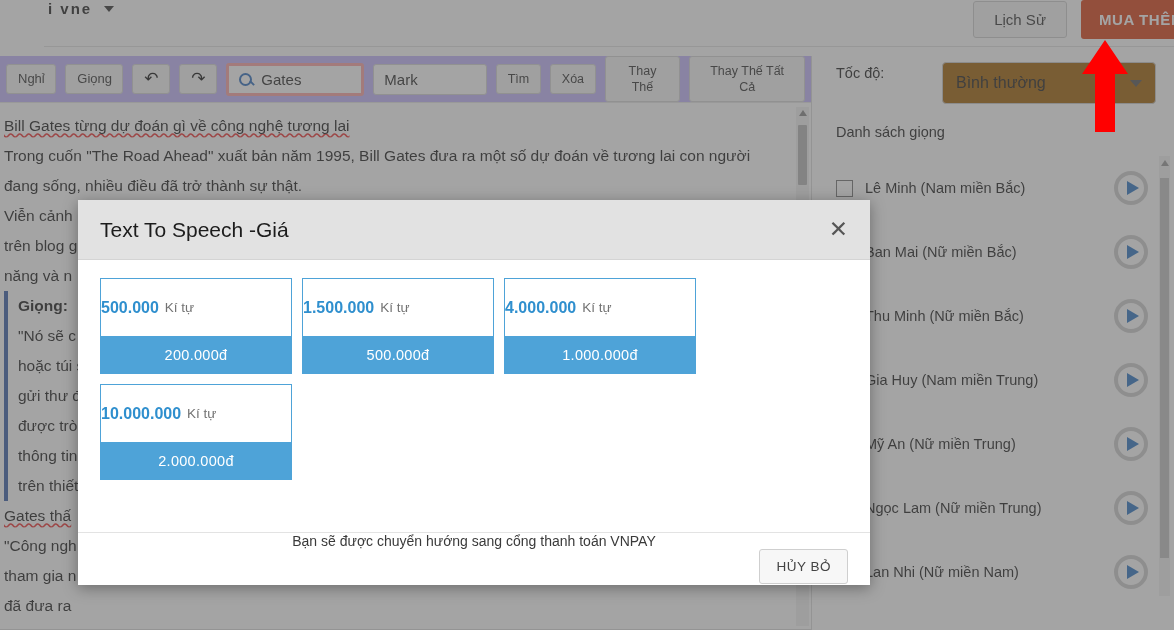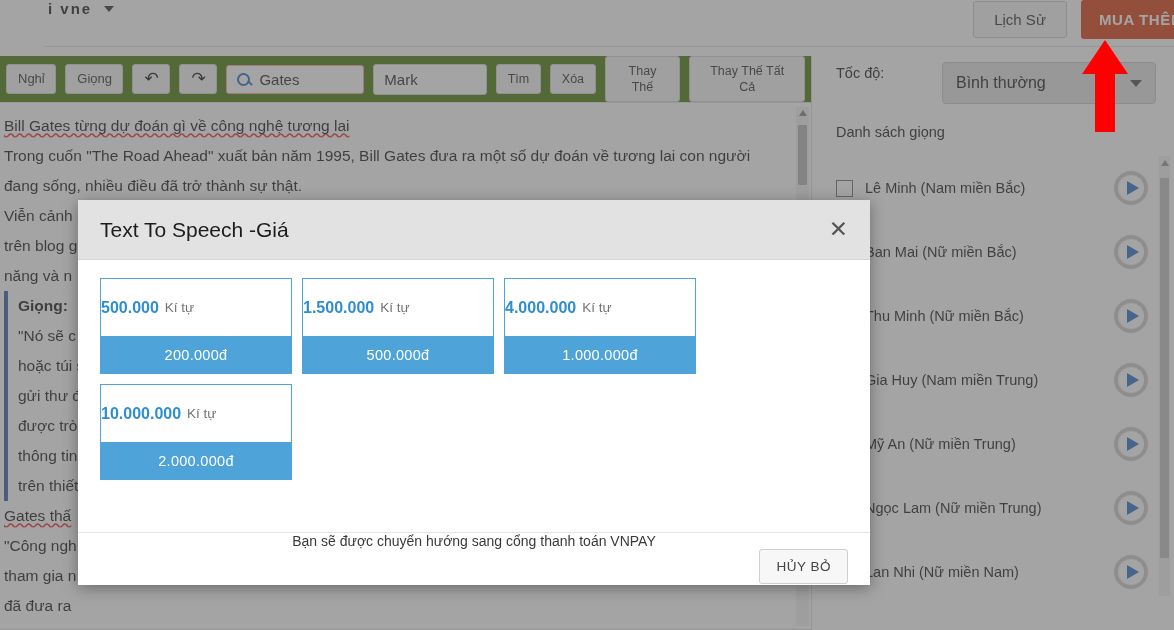--- a/index.html
+++ b/index.html
@@ -38,30 +38,30 @@
     padding:11px 18px; font-size:15px; font-weight:bold; letter-spacing:.6px; cursor:pointer;
   }
 
   
   .editor-panel {
     position:absolute; left:0; top:56px; width:812px; height:574px;
     background:#fff; border:1px solid #dcdcdc; border-top:none; border-left:none;
   }
   .toolbar {
     height:47px; display:flex; align-items:center; gap:9px; padding:0 6px;
-    border-bottom:1px solid #e6e6e6; background:#4d7c0f;
+    border-bottom:1px solid #e6e6e6; background:#c4b5fd;
   }
   .tb-btn {
     background:#f5f5f5; border:1px solid #d6d6d6; border-radius:3px;
     padding:6px 11px; font-size:13px; color:#333; min-width:34px; text-align:center; cursor:pointer;
     line-height:1.3;
   }
   .tb-icon { font-size:17px; padding:3px 11px; color:#111; }
   .find-box {
-    display:flex; align-items:center; gap:9px; border:1px solid #fca5a5; border-radius:3px;
+    display:flex; align-items:center; gap:9px; border:3px solid #fca5a5; border-radius:3px;
     background:#fff; padding:5px 10px; width:140px;
   }
   .mag { width:13px; height:13px; border:2px solid #2f6fbf; border-radius:50%; position:relative; flex:none; }
   .mag:after { content:""; position:absolute; width:6px;height:2px;background:#2f6fbf;
     right:-5px; bottom:0px; transform:rotate(45deg); }
   .find-val { font-size:15px; color:#2b2b2b; }
   .repl-box { border:1px solid #d6d6d6; border-radius:3px; background:#fff; padding:6px 10px; width:115px; font-size:15px; color:#2b2b2b; }
   .tb-btn.wide { font-size:12.5px; }
 
   .doc {
@@ -77,21 +77,21 @@
   }
   .doc-scroll .thumb { position:absolute; top:18px; left:2px; width:9px; height:60px; background:#b6b6b6; border-radius:1px;}
   .doc-scroll .up { position:absolute; top:3px; left:3px;
     width:0;height:0;border-left:4px solid transparent;border-right:4px solid transparent;border-bottom:6px solid #888;}
 
   
   .sidebar { position:absolute; left:822px; top:48px; width:352px; height:582px; background:#fff; }
   .speed-row { display:flex; align-items:flex-start; padding:14px 18px 0 14px; gap:10px; }
   .speed-label { font-size:14.5px; color:#222; width:96px; line-height:22px; }
   .speed-select {
-    flex:1; border:1px solid #c9c9c9; border-radius:4px; background:#e5e5e5;
+    flex:1; border:1px solid #c9c9c9; border-radius:4px; background:#a16207;
     padding:11px 13px; font-size:16px; color:#222; display:flex; align-items:center; cursor:pointer;
   }
   .speed-select .caret { margin-left:auto; width:0;height:0;
     border-left:6px solid transparent;border-right:6px solid transparent;border-top:7px solid #555;}
   .voices-title { font-size:14.5px; color:#222; padding:20px 0 0 14px; }
   .voice-list { position:relative; margin-top:16px; height:452px; overflow:hidden; }
   .voice-row { display:flex; align-items:center; height:64px; padding:0 26px 0 14px; }
   .voice-check { width:17px; height:17px; border:1px solid #777; background:#fff; margin-right:12px; flex:none; }
   .voice-name { font-size:14.5px; color:#1f1f1f; flex:1; }
   .play-btn {

